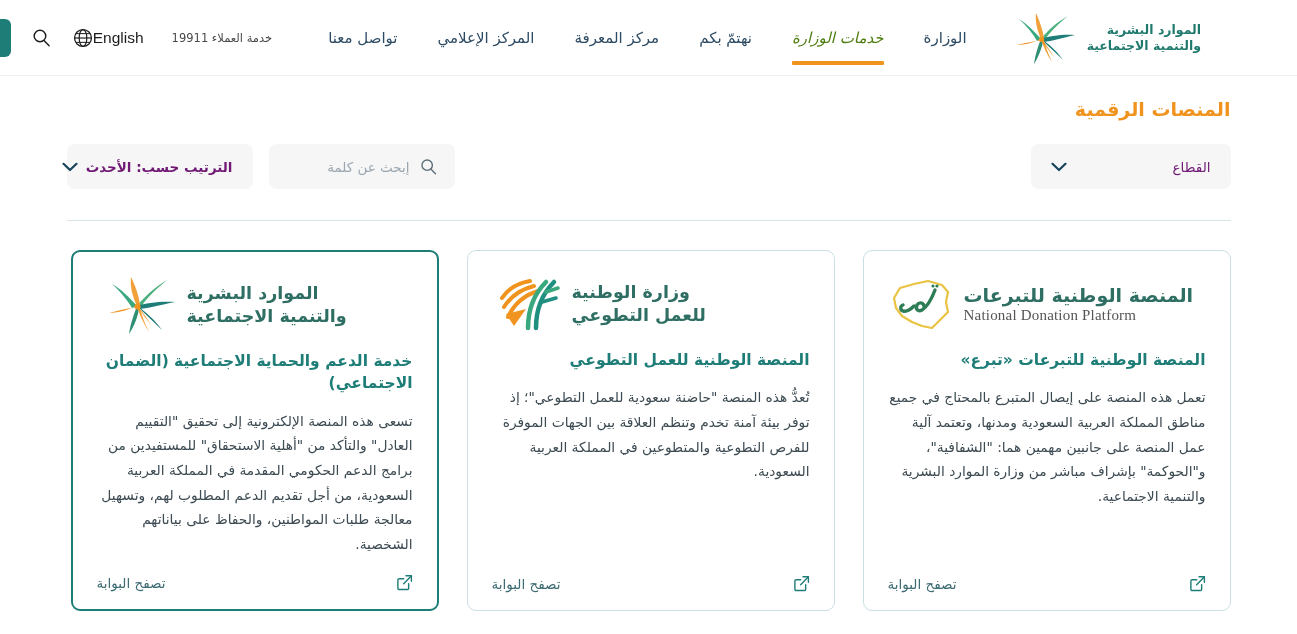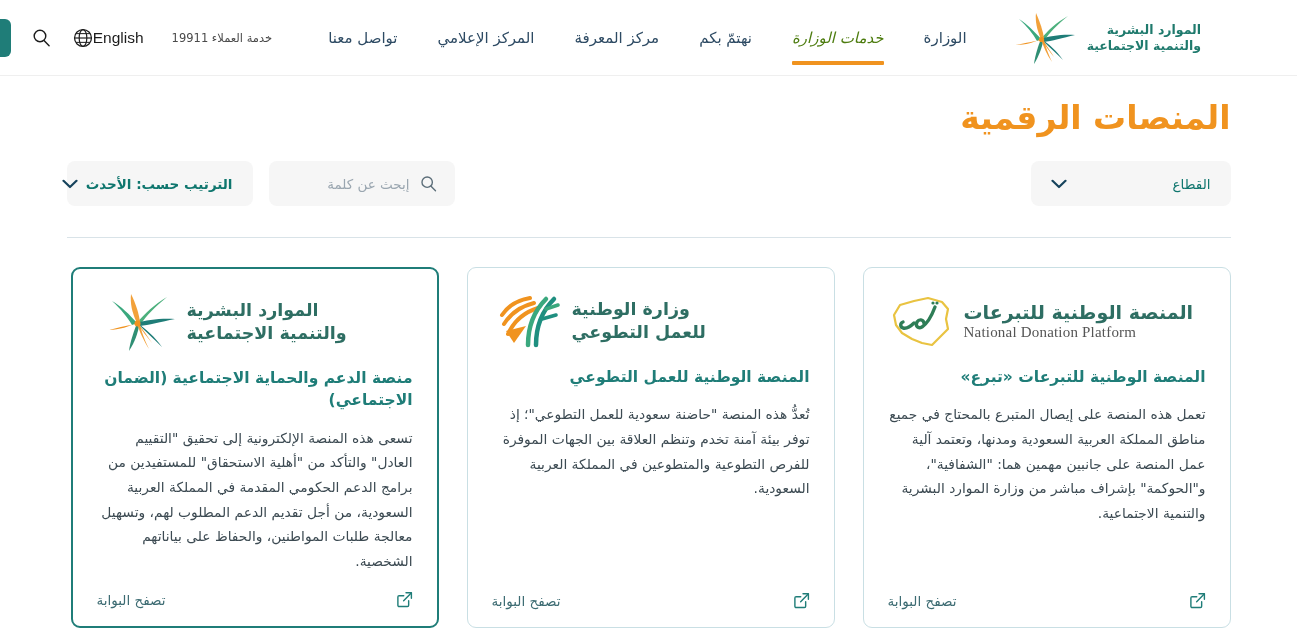--- a/index.html
+++ b/index.html
@@ -131,21 +131,21 @@
     font-family: inherit;
     margin-left: 24px;
   }
 
   
   .page-band { background: #ffffff; }
   .page-title {
     width: 1164px;
     margin: 0 auto;
     padding-top: 22px;
-    font-size: 33px;
+    font-size: 19px;
     font-weight: 700;
     color: #f0931f;
     letter-spacing: -0.2px;
   }
 
   
   .filter-bar {
     width: 1164px;
     margin: 0 auto;
     padding-top: 24px;
@@ -164,21 +164,21 @@
     height: 45px;
     display: flex;
     align-items: center;
     justify-content: space-between;
     padding: 0 20px;
     cursor: pointer;
     font-family: inherit;
   }
   .select-sector { width: 200px; }
   .select-sort { width: 186px; }
-  .select-label { font-size: 13.5px; color: #0f766e; white-space: nowrap; }
+  .select-label { font-size: 13.5px; color: #701a75; white-space: nowrap; }
   .select-sort .select-label { font-weight: 700; }
   .chev { width: 16px; height: 10px; flex-shrink: 0; margin-right: 8px; }
 
   .search-box {
     background: #f6f6f6;
     border-radius: 8px;
     height: 45px;
     width: 186px;
     display: flex;
     align-items: center;
@@ -450,21 +450,21 @@
         <path d="M40 30 C49 27 64 25 78 26 C64 29 51 32 43 33 Z" fill="#1f7d78"></path>
         <path d="M40 30 C37 38 33 49 32 58 C38 49 41 39 42 33 Z" fill="#2f8f74"></path>
         <path d="M40 30 C48 35 58 44 65 54 C56 45 47 37 42 32 Z" fill="#1f7d78"></path>
         <path d="M40 30 C35 20 33 10 34 1 C39 11 42 21 43 29 Z" fill="#f2a13a"></path>
         <path d="M40 30 C33 33 22 37 12 37 C23 34 33 32 40 31 Z" fill="#f0931f"></path>
         <path d="M40 30 C42 38 47 48 52 56 C47 46 44 37 43 31 Z" fill="#f2a13a"></path>
         <path d="M40 30 C45 37 50 44 55 50 C49 41 44 34 41 31 Z" fill="#f0931f"></path>
         <circle cx="40.5" cy="30.5" r="3" fill="#f0931f"></circle>
       </svg>
     </div>
-    <div class="card-title">منصة الدعم والحماية الاجتماعية (الضمان الاجتماعي)</div>
+    <div class="card-title">خدمة الدعم والحماية الاجتماعية (الضمان الاجتماعي)</div>
     <div class="card-desc">تسعى هذه المنصة الإلكترونية إلى تحقيق "التقييم العادل" والتأكد من "أهلية الاستحقاق" للمستفيدين من برامج الدعم الحكومي المقدمة في المملكة العربية السعودية، من أجل تقديم الدعم المطلوب لهم، وتسهيل معالجة طلبات المواطنين، والحفاظ على بياناتهم الشخصية.</div>
     <div class="card-footer">
       <svg class="ext-icon" viewBox="0 0 18 18">
         <path d="M13.4 10.2 V15.1 a1.3 1.3 0 0 1 -1.3 1.3 H3.3 A1.3 1.3 0 0 1 2 15.1 V6.3 A1.3 1.3 0 0 1 3.3 5 H8.2" fill="none" stroke="#1f7d78" stroke-width="1.5" stroke-linecap="round" stroke-linejoin="round"></path>
         <polyline points="10.6,1.9 16.3,1.9 16.3,7.6" fill="none" stroke="#1f7d78" stroke-width="1.5" stroke-linecap="round" stroke-linejoin="round"></polyline>
         <line x1="8.1" y1="10.2" x2="16.1" y2="2.2" stroke="#1f7d78" stroke-width="1.5" stroke-linecap="round"></line>
       </svg>
       <span class="card-link-label">تصفح البوابة</span>
     </div>
   </div>

